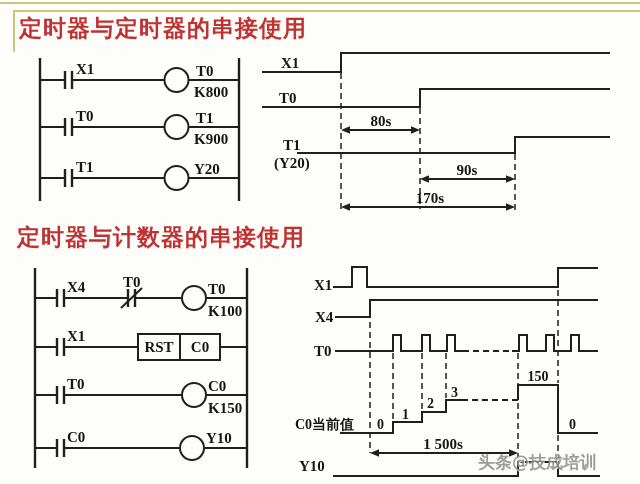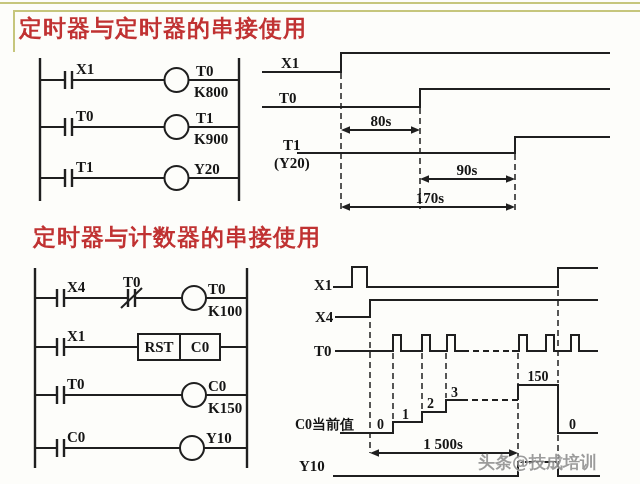--- a/index.html
+++ b/index.html
@@ -15,21 +15,21 @@
     position:absolute;left:13px;top:10px;width:625px;height:40px;
     border-top:2px solid #c6c67c;border-left:2px solid #c6c67c;
   }
   .sec-title{
     color:#c03232;font-weight:bold;font-size:23px;line-height:1.1;
     font-family:"DejaVu Sans","Liberation Sans",sans-serif;
     white-space:nowrap;letter-spacing:1px;
   }
   .title-box .sec-title{padding:4px 12px 0 4px;}
   .title2{
-    position:absolute;left:17px;top:225px;margin-left:16px;
+    position:absolute;left:17px;top:225px;
   }
   svg text{
     font-family:"Liberation Serif","DejaVu Serif",serif;
     font-weight:bold;fill:#151515;
   }
   .t15{font-size:15px;}
   .t14{font-size:14px;}
   .mid{text-anchor:middle;}
   .watermark{
     position:absolute;left:478px;top:451px;width:138px;

